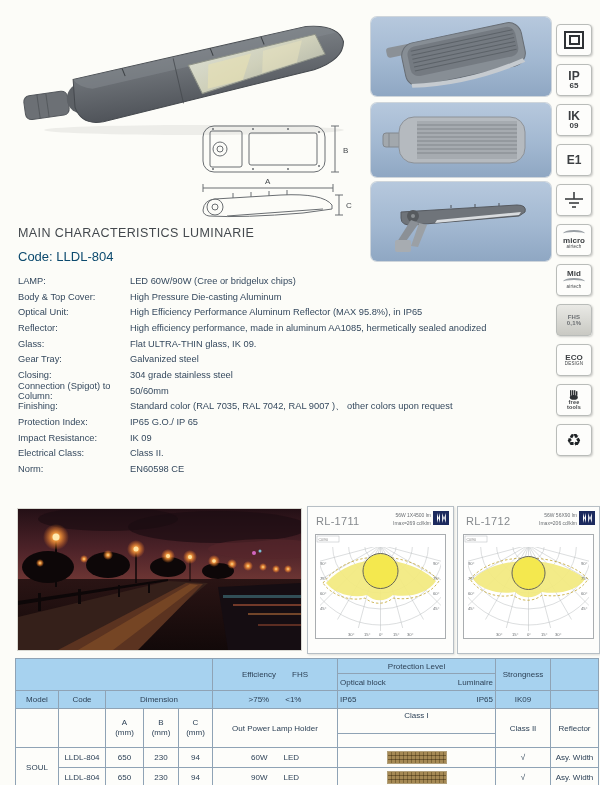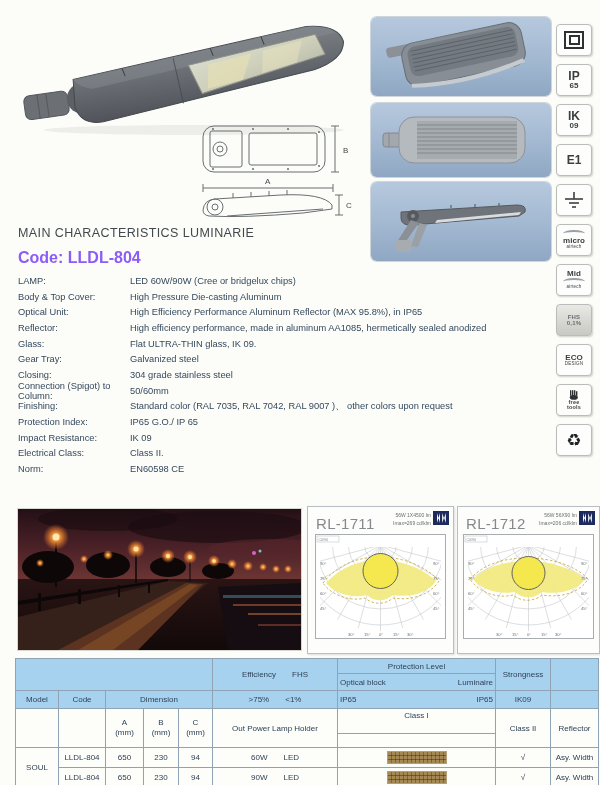--- a/index.html
+++ b/index.html
@@ -24,32 +24,32 @@
   .badge .b2{font-size:8px;font-weight:bold;}
   .badge .tiny{font-size:4.5px;letter-spacing:.2px;}
   .badge .single{font-size:12px;font-weight:bold;}
   .sq-outer{width:16px;height:14px;border:2px solid #2e3134;display:flex;align-items:center;justify-content:center;}
   .sq-inner{width:7px;height:6px;border:2px solid #2e3134;}
   .swoosh{width:22px;height:5px;border-top:2px solid #9aa0a5;border-radius:50%;}
   .recycle-glyph{font-family:"DejaVu Sans",sans-serif;font-size:17px;color:#1f2326;}
 
   
   .title{position:absolute;left:18px;top:226px;font-size:12.5px;letter-spacing:.4px;color:#43484d;}
-  .code{position:absolute;left:18px;top:249px;font-size:16px;font-weight:bold;color:#8b5cf6;}
+  .code{position:absolute;left:18px;top:249px;font-size:13px;font-weight:normal;color:#0c4a6e;}
   .specs{position:absolute;left:18px;top:273px;width:566px;font-size:9.3px;}
   .spec-row{display:flex;height:15.7px;align-items:center;}
   .spec-label{width:112px;flex:none;}
   .spec-value{flex:1;}
 
   
   .night{position:absolute;left:18px;top:509px;width:283px;height:141px;box-shadow:0 0 0 1px #d8d8d2;}
   .photom{position:absolute;top:506px;width:145px;height:146px;background:#fdfdfb;
           border:1px solid #b7bfc5;box-shadow:1px 1px 2px rgba(0,0,0,.12);}
   .photom .head{position:relative;height:26px;}
-  .photom .model{position:absolute;left:8px;top:8px;font-size:15px;color:#85898d;letter-spacing:.3px;}
+  .photom .model{position:absolute;left:8px;top:8px;font-size:11px;color:#85898d;letter-spacing:.3px;}
   .photom .spec2{position:absolute;right:22px;top:5px;font-size:5px;color:#6a6e72;text-align:right;line-height:1.5;}
   .photom .logo{position:absolute;right:4px;top:4px;}
   .photom svg.polar{display:block;margin:0 auto;}
 
   
   .spec-table{position:absolute;left:15px;top:658px;width:583px;border-collapse:collapse;
               font-size:8px;color:#2e4257;table-layout:fixed;}
   .spec-table td{border:1px solid #8fa3b5;text-align:center;vertical-align:middle;padding:1px 2px;
                  background:#fdfdfa;overflow:hidden;}
   .spec-table td.hd{background:#a7d2ef;}

